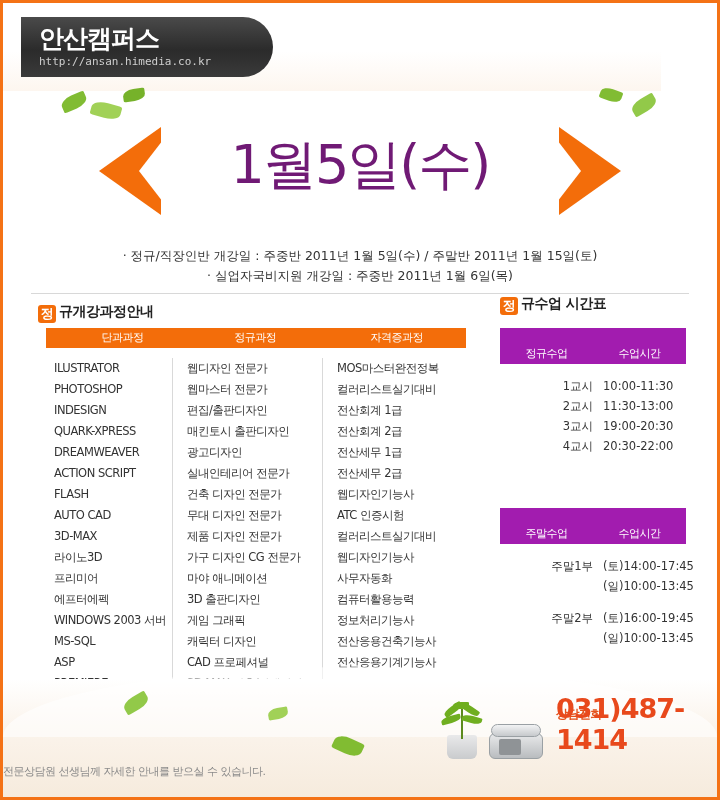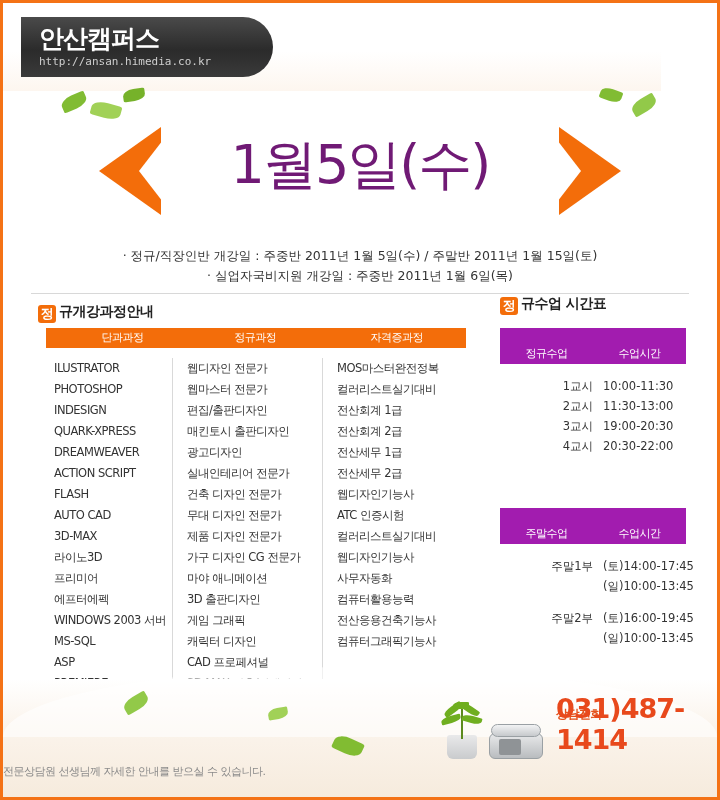--- a/index.html
+++ b/index.html
@@ -371,22 +371,23 @@
           <div>전산회계 1급</div>
           <div>전산회계 2급</div>
           <div>전산세무 1급</div>
           <div>전산세무 2급</div>
           <div>웹디자인기능사</div>
           <div>ATC 인증시험</div>
           <div>컬러리스트실기대비</div>
           <div>웹디자인기능사</div>
           <div>사무자동화</div>
           <div>컴퓨터활용능력</div>
+          <div>정보처리기능사</div>
           <div>전산응용건축기능사</div>
-          <div>컴퓨터그래픽기능사</div>
+          <div>전산응용기계기능사</div>
         </div>
     </div>
   </div>
 
   <div class="rtable" id="rt1">
     <div class="thead">
       <div>정규수업</div>
       <div>수업시간</div>
     </div>
     <div class="tbody" id="wd-body">

